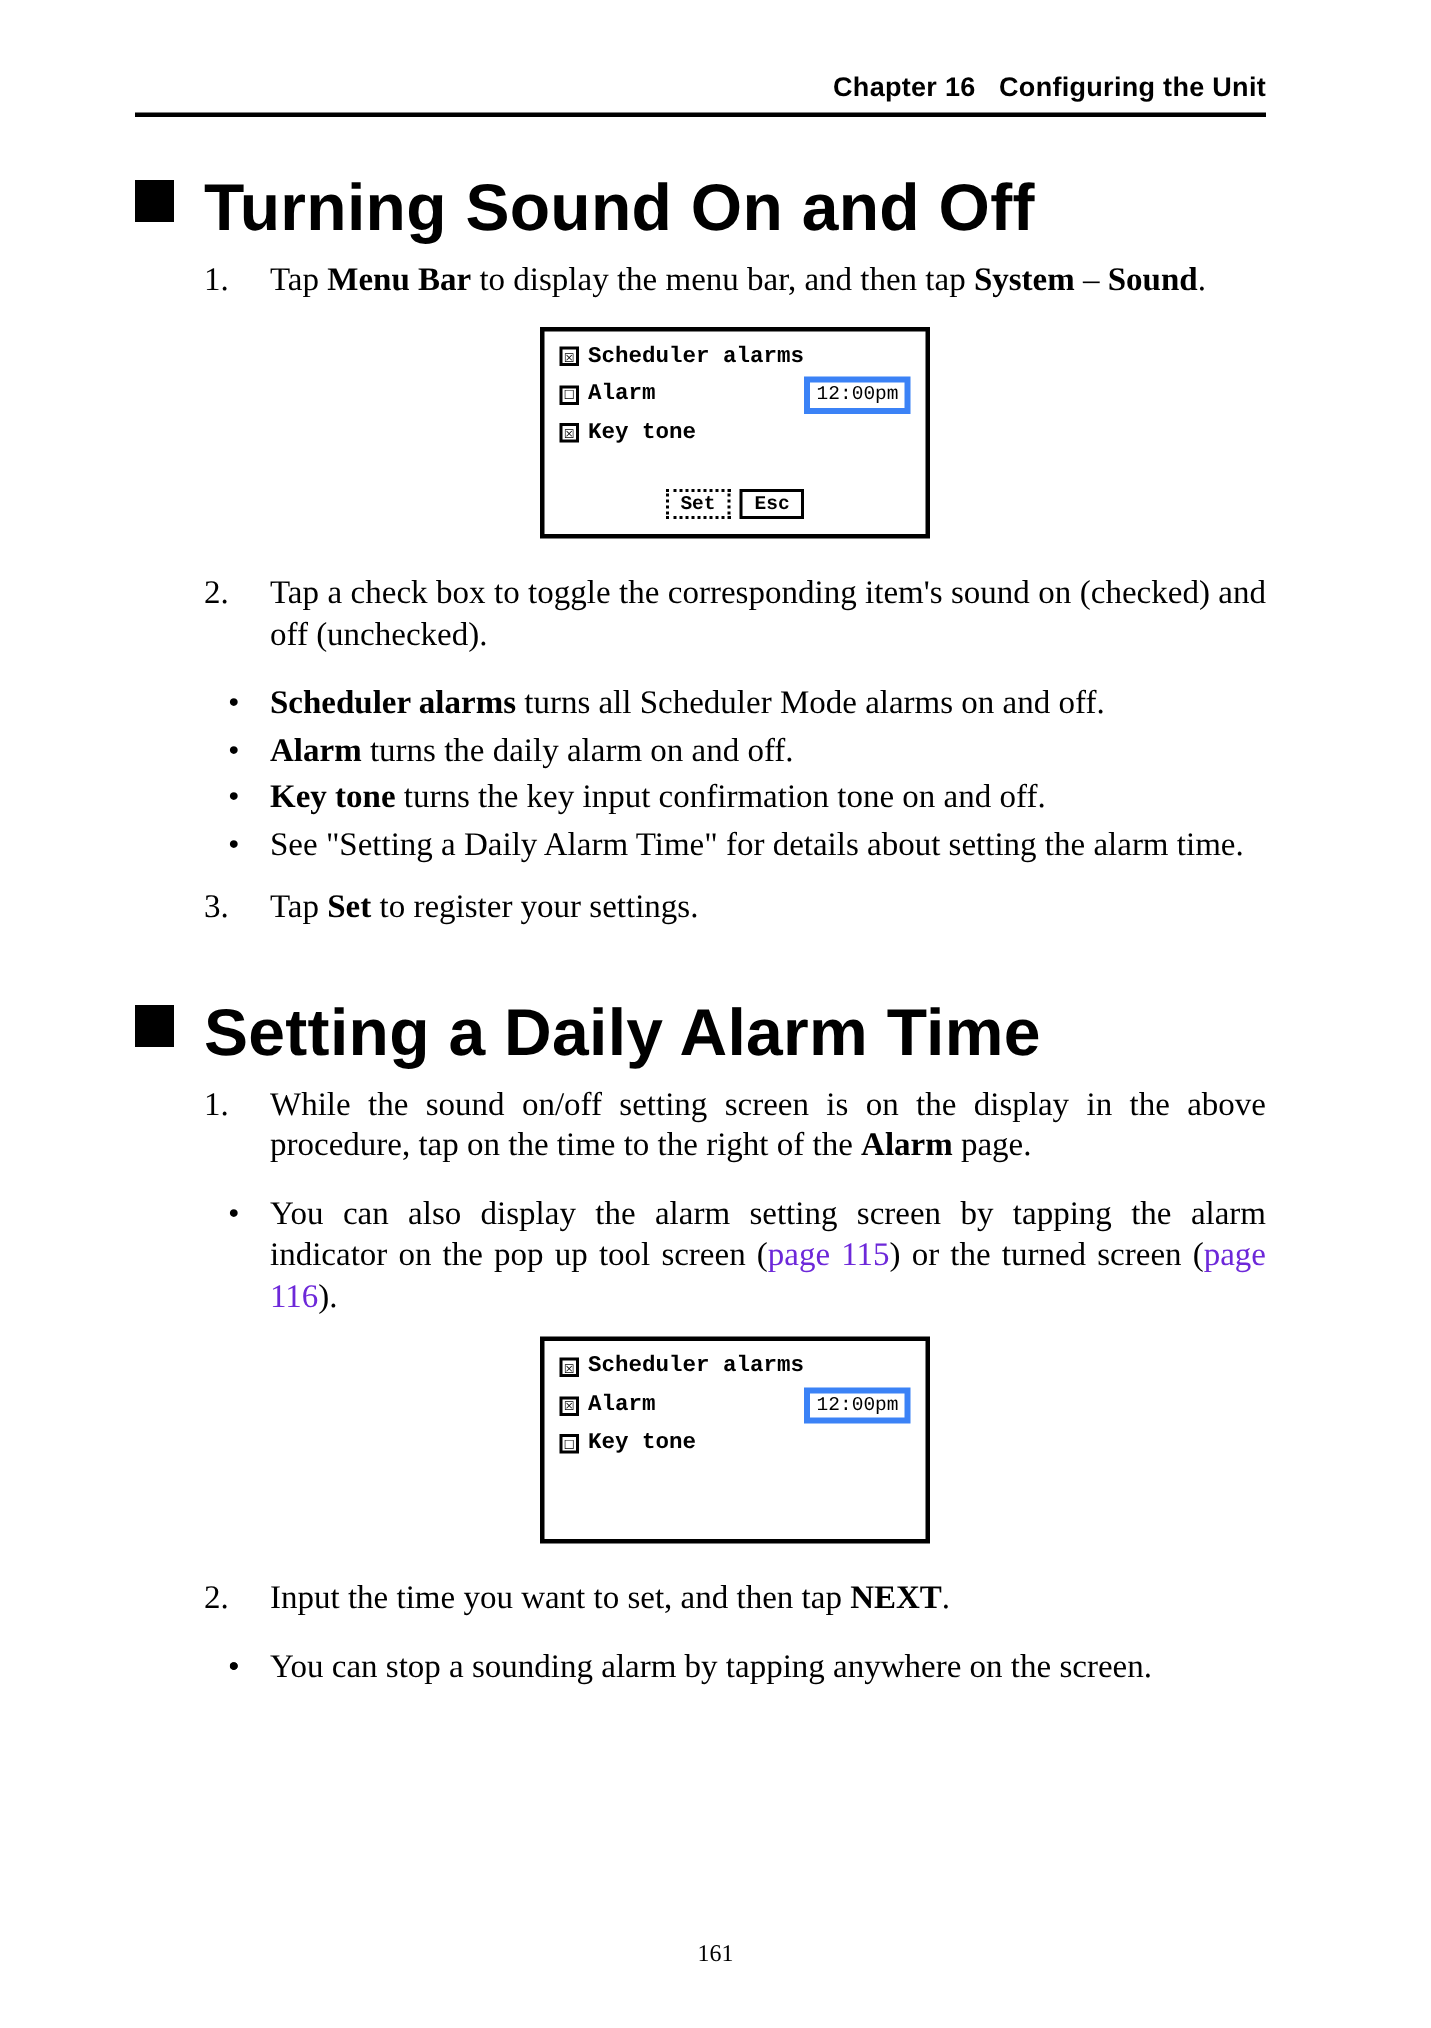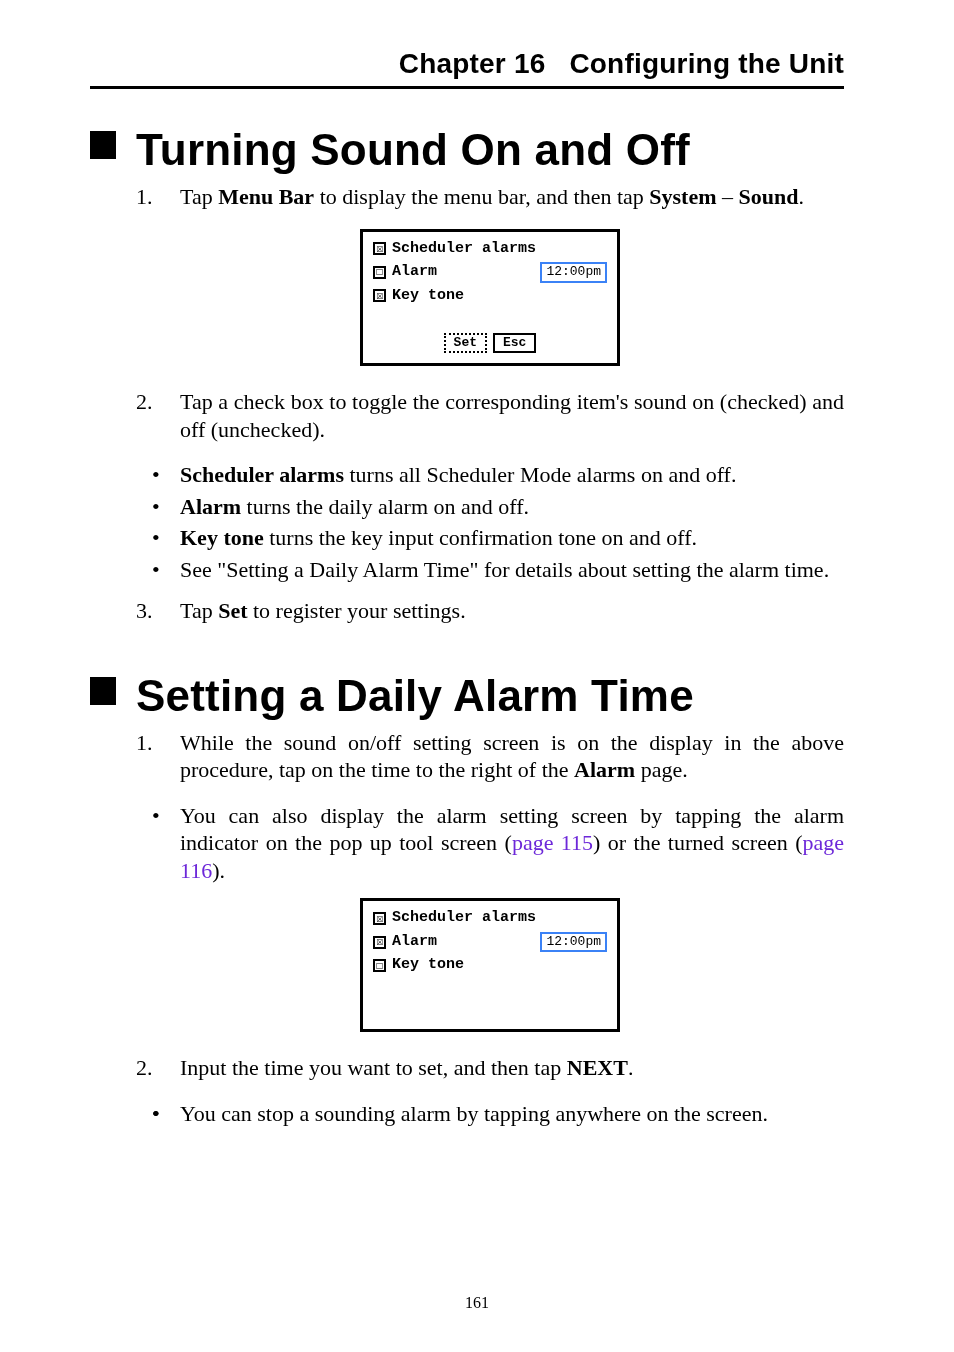--- a/index.html
+++ b/index.html
@@ -13,21 +13,21 @@
   .page {
     width: 954px;
     height: 1352px;
     padding: 48px 110px 40px 90px;
     position: relative;
   }
   .running-head {
     text-align: right;
     font-family: "Arial Narrow", Arial, sans-serif;
     font-weight: 700;
-    font-size: 28px;
+    font-size: 18px;
     letter-spacing: 0.2px;
     padding-bottom: 6px;
     border-bottom: 3px solid #000;
   }
   .section {
     margin-top: 36px;
     position: relative;
   }
   .black-square {
     width: 26px;
@@ -107,21 +107,21 @@
     border: 2px solid #000;
     margin-right: 6px;
     display: inline-flex;
     align-items: center;
     justify-content: center;
     font-size: 12px;
     line-height: 1;
   }
   .time-box {
     margin-left: auto;
-    border: 2px solid #3b82f6;
+    border: 4px solid #3b82f6;
     padding: 0 4px;
     font-size: 13px;
     font-weight: 400;
   }
   .btn-row {
     display: flex;
     justify-content: center;
     gap: 6px;
     margin-top: 28px;
   }

